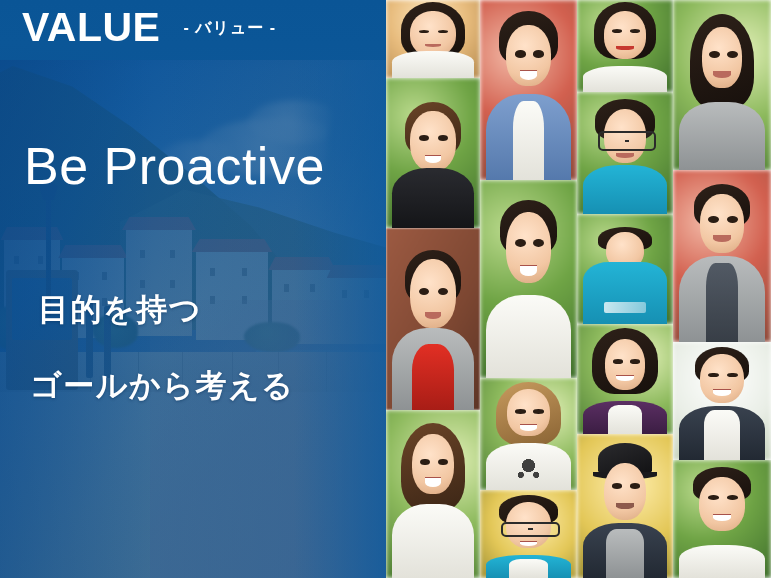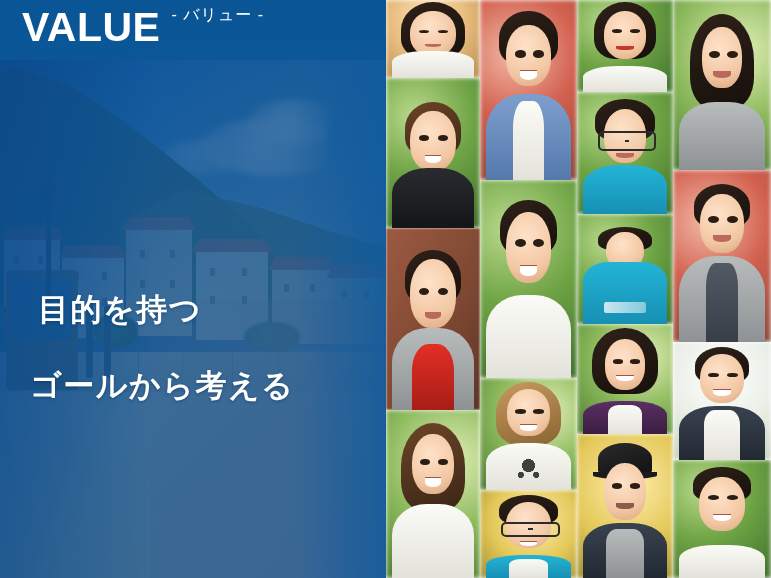--- a/index.html
+++ b/index.html
@@ -132,23 +132,23 @@
   .right-edge-wash{
     position:absolute;right:0;top:0;width:92px;height:100%;
     background:linear-gradient(90deg,rgba(13,90,158,0),rgba(13,90,158,.72));
   }
 
   
   .txt{position:absolute;color:#fff;white-space:nowrap;}
   #value-title{
     left:22px;top:7px;
     font-size:41px;font-weight:700;letter-spacing:.5px;line-height:1;
-    display:flex;align-items:flex-start;gap:11px;
-  }
-  #value-sub{font-size:16px;font-weight:400;letter-spacing:1px;}
+    display:flex;align-items:center;gap:23px;
+  }
+  #value-sub{font-size:16px;font-weight:700;letter-spacing:1px;}
   #headline{
     left:24px;top:140px;
     font-size:52px;font-weight:400;letter-spacing:.5px;line-height:1;
   }
   .creed{
     font-size:31px;font-weight:700;letter-spacing:1.5px;line-height:1;
     text-shadow:0 1px 3px rgba(0,40,80,.45);
   }
   #creed-1{left:38px;top:294px;}
   #creed-2{left:30px;top:370px;}
@@ -305,20 +305,21 @@
     <div class="blue-overlay2"></div>
     <div class="lower-wash"></div>
     <div class="right-edge-wash"></div>
     <div class="title-band"></div>
 
     <div class="txt" id="value-title">
       <span>VALUE</span>
       <span id="value-sub">- バリュー -</span>
     </div>
 
+    <div class="txt" id="headline">Be Proactive</div>
 
     <div class="txt creed" id="creed-1">目的を持つ</div>
     <div class="txt creed" id="creed-2">ゴールから考える</div>
   </div>
 
   <div id="photo-grid">
 
     <div class="col" style="left:0;width:94px;">
       <div class="cell" style="top:0;height:78px;">
         <div class="portrait">

